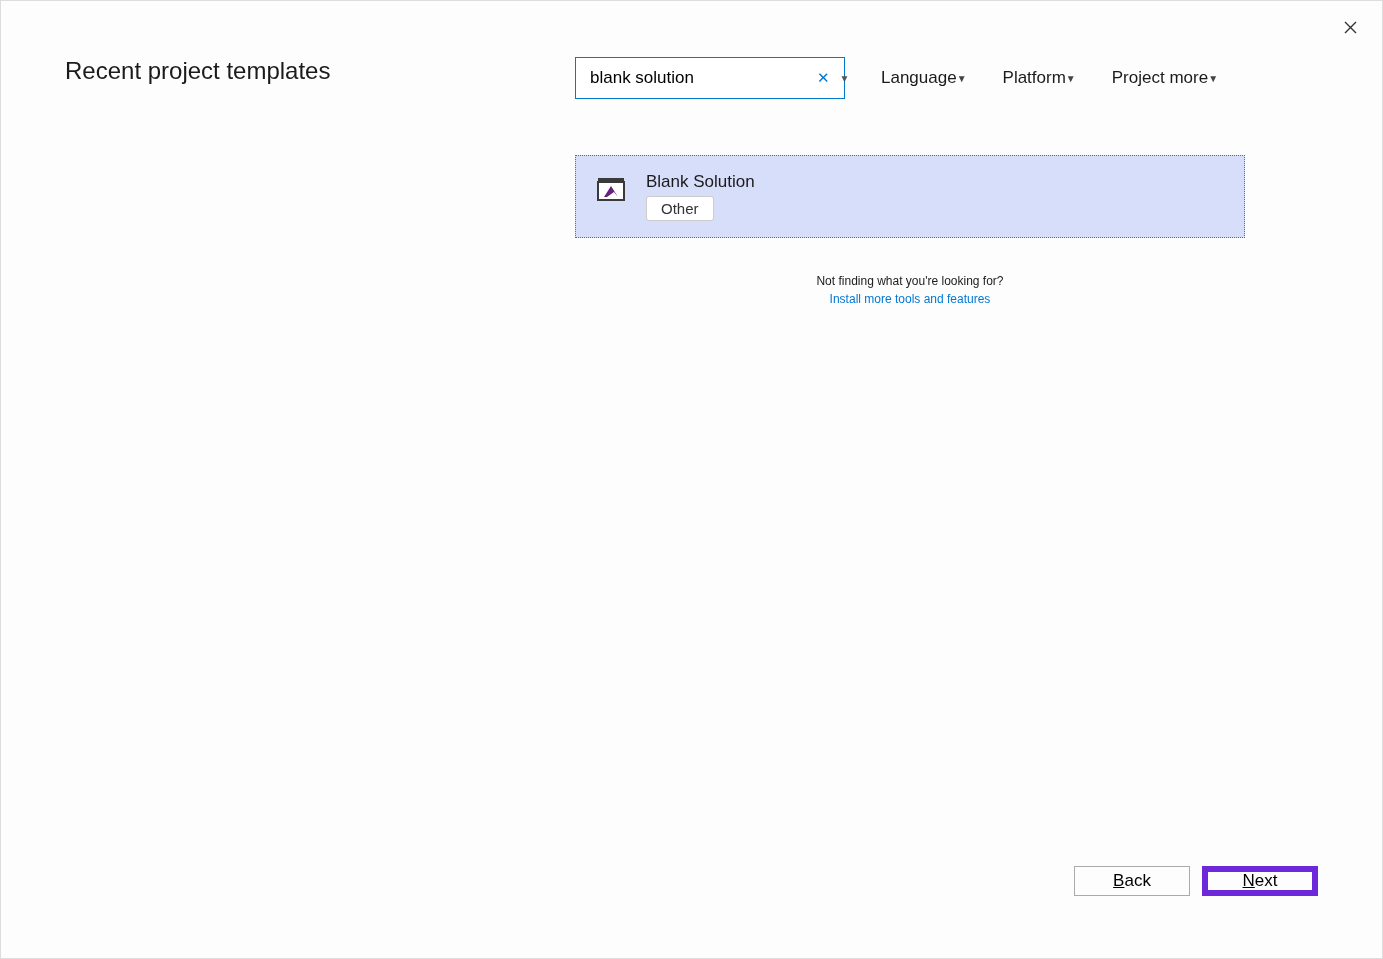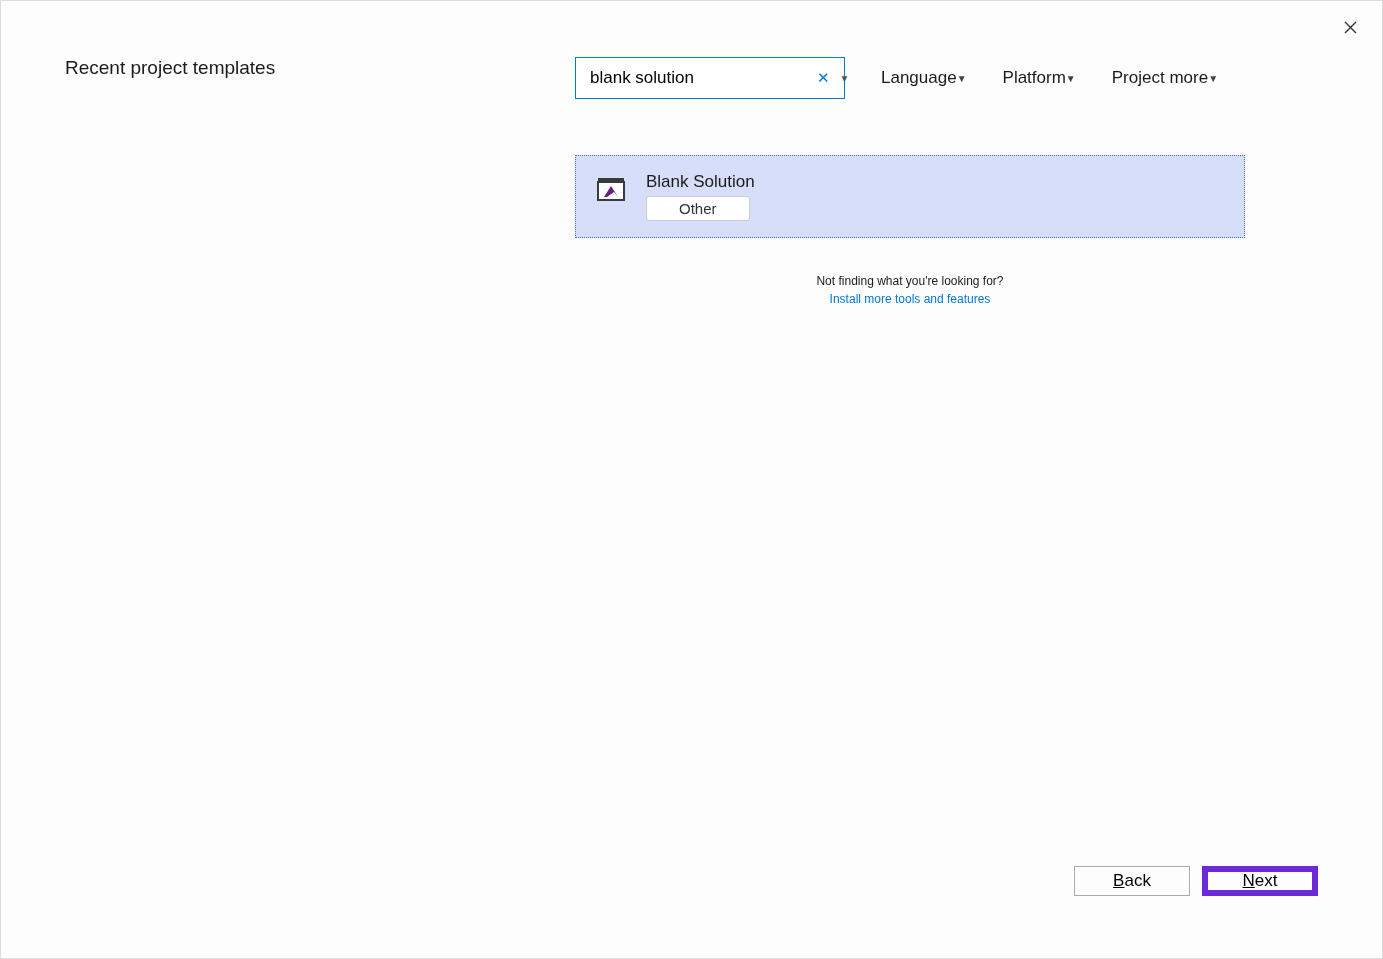--- a/index.html
+++ b/index.html
@@ -36,21 +36,21 @@
 .right-col {
   flex: 1;
 }
 .page-title {
   font-size: 40px;
   font-weight: 600;
   color: #1b1b1b;
   margin-bottom: 48px;
 }
 .section-heading {
-  font-size: 19px;
+  font-size: 24px;
   font-weight: 400;
   color: #1b1b1b;
 }
 .top-row {
   display: flex;
   align-items: center;
   gap: 36px;
   margin-bottom: 56px;
 }
 .search-box {
@@ -119,21 +119,21 @@
 .template-desc {
   font-size: 16px;
   color: #333;
   margin-bottom: 10px;
 }
 .template-tag {
   display: inline-block;
   background: #fff;
   border: 1px solid #ccc;
   border-radius: 3px;
-  padding: 3px 32px;
+  padding: 3px 14px;
   font-size: 15px;
   color: #333;
 }
 .not-finding {
   margin-top: 36px;
   text-align: center;
   width: 670px;
   font-size: 12px;
   color: #1b1b1b;
 }

